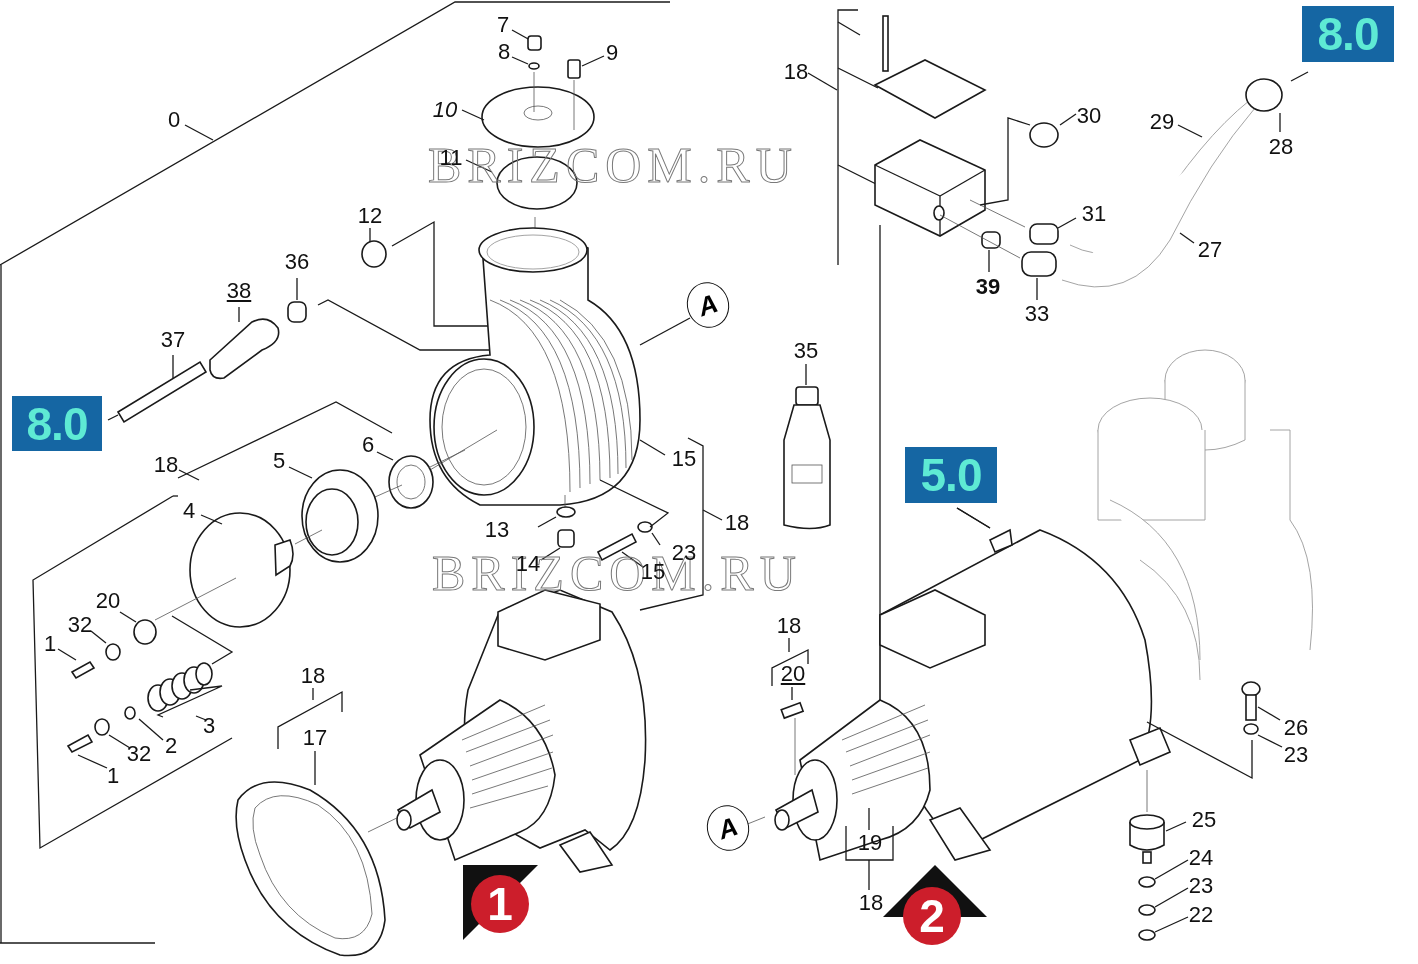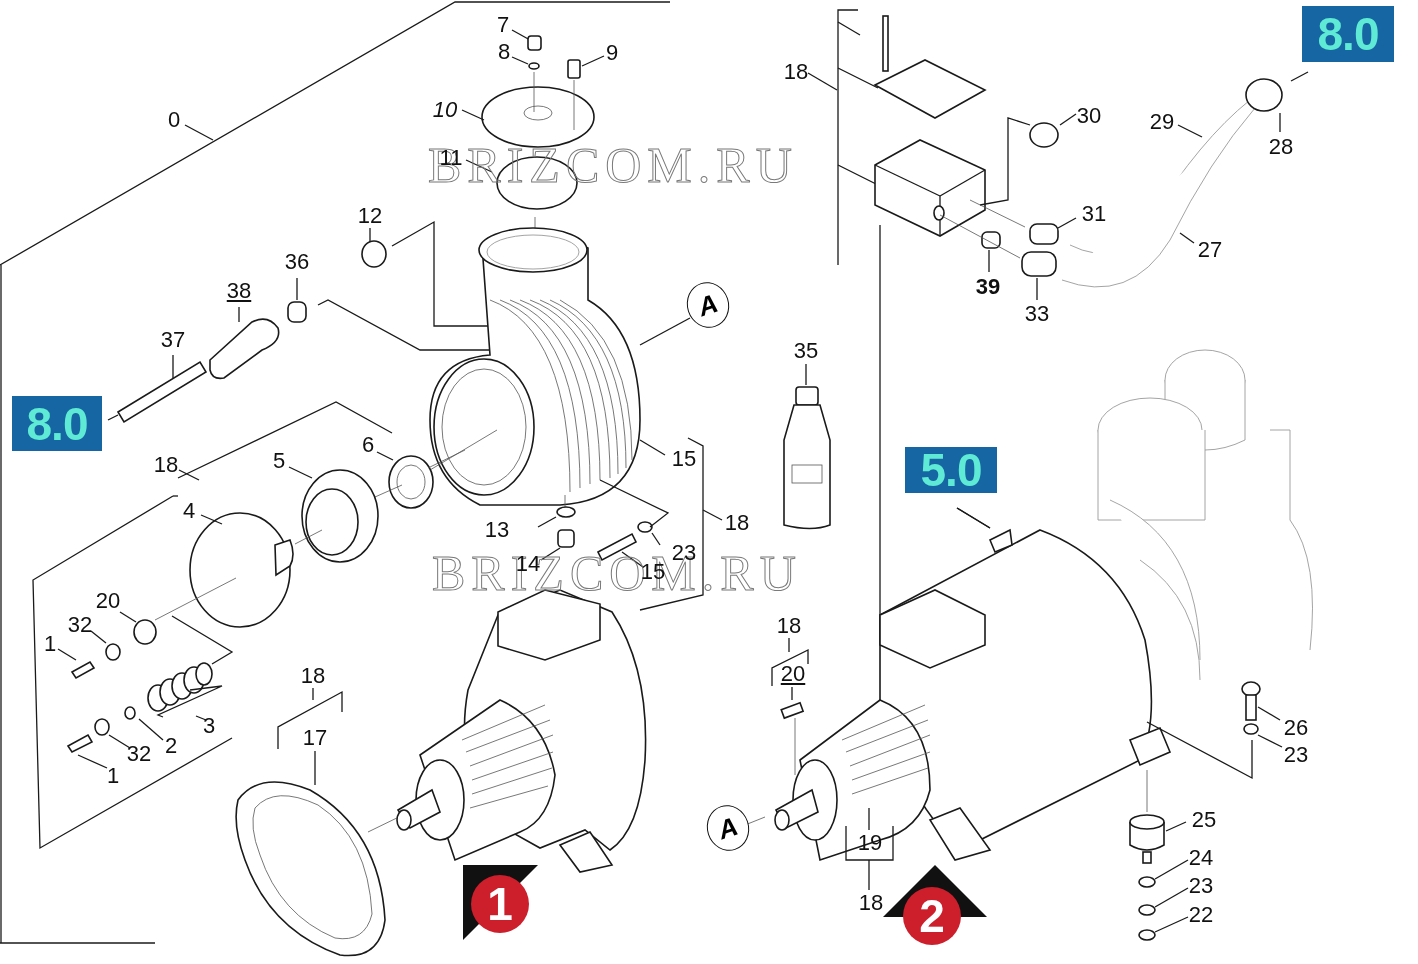--- a/index.html
+++ b/index.html
@@ -283,21 +283,21 @@
     </g>
 
     <line class="ln" x1="957" y1="508" x2="990" y2="528"></line>
   </svg>
 
   <div class="watermark" style="left:428px; top:136px;">BRIZCOM.RU</div>
   <div class="watermark" style="left:432px; top:544px;">BRIZCOM.RU</div>
 
   <div class="badge" style="left:1302px; top:6px; width:92px; height:56px;">8.0</div>
   <div class="badge" style="left:12px; top:396px; width:90px; height:55px;">8.0</div>
-  <div class="badge" style="left:905px; top:447px; width:92px; height:46px;">5.0</div>
+  <div class="badge" style="left:905px; top:447px; width:92px; height:56px;">5.0</div>
 
   <div class="circA" style="left:708px; top:305px;">
       <span>A</span>
     </div>
   <div class="circA" style="left:728px; top:828px;">
       <span>A</span>
     </div>
 
   <div class="step" style="left:463px; top:865px; width:75px; height:75px;">
     <svg width="75" height="75">

